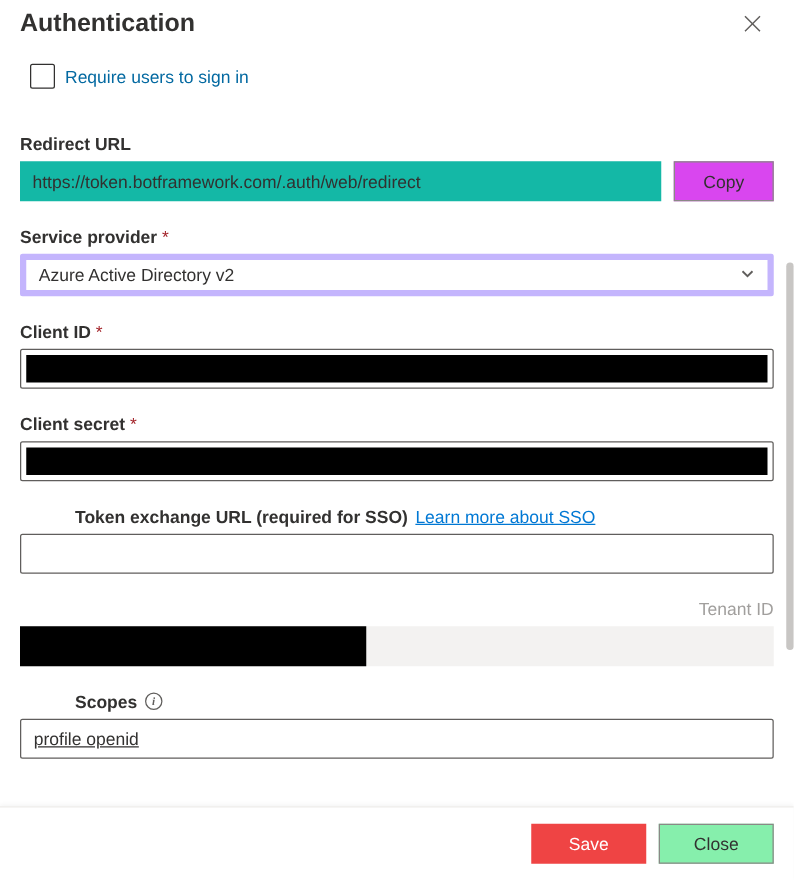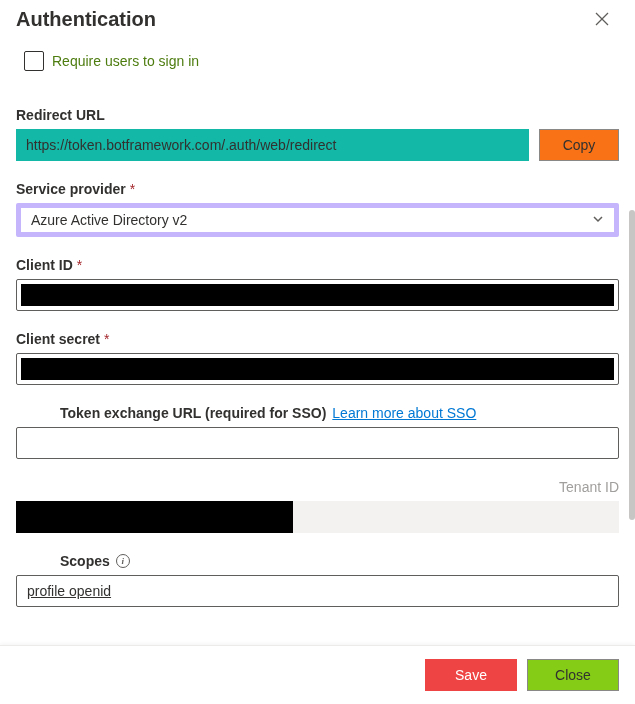--- a/index.html
+++ b/index.html
@@ -56,21 +56,21 @@
     .checkbox-box {
       width: 20px;
       height: 20px;
       border: 1px solid #323130;
       border-radius: 2px;
       margin-right: 8px;
       cursor: pointer;
     }
     .checkbox-label {
       font-size: 14px;
-      color: #4d7c0f;
+      color: #0369a1;
     }
     .field-group {
       margin-bottom: 20px;
     }
     .field-label {
       font-size: 14px;
       font-weight: 600;
       color: #323130;
       margin-bottom: 6px;
       display: block;
@@ -93,21 +93,21 @@
       background: #14b8a6;
       border: none;
       padding: 8px 10px;
       font-size: 14px;
       color: #323130;
       height: 32px;
       font-family: inherit;
     }
     .copy-btn {
       border: 1px solid #8a8886;
-      background: #f97316;
+      background: #d946ef;
       padding: 0 18px;
       height: 32px;
       font-size: 14px;
       cursor: pointer;
       font-family: inherit;
       color: #323130;
       min-width: 80px;
     }
     .select-input {
       position: relative;
@@ -220,21 +220,21 @@
       color: #fff;
       border: none;
       height: 32px;
       padding: 0 20px;
       font-size: 14px;
       cursor: pointer;
       font-family: inherit;
       min-width: 92px;
     }
     .btn-secondary {
-      background: #84cc16;
+      background: #86efac;
       color: #323130;
       border: 1px solid #8a8886;
       height: 32px;
       padding: 0 20px;
       font-size: 14px;
       cursor: pointer;
       font-family: inherit;
       min-width: 92px;
     }
     .scrollbar-track {

